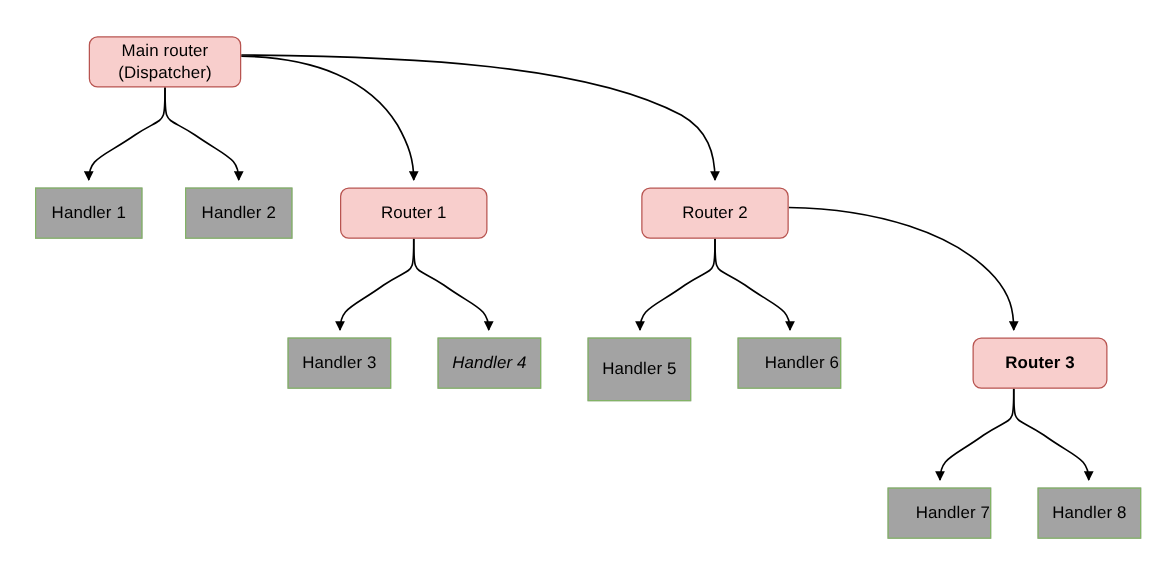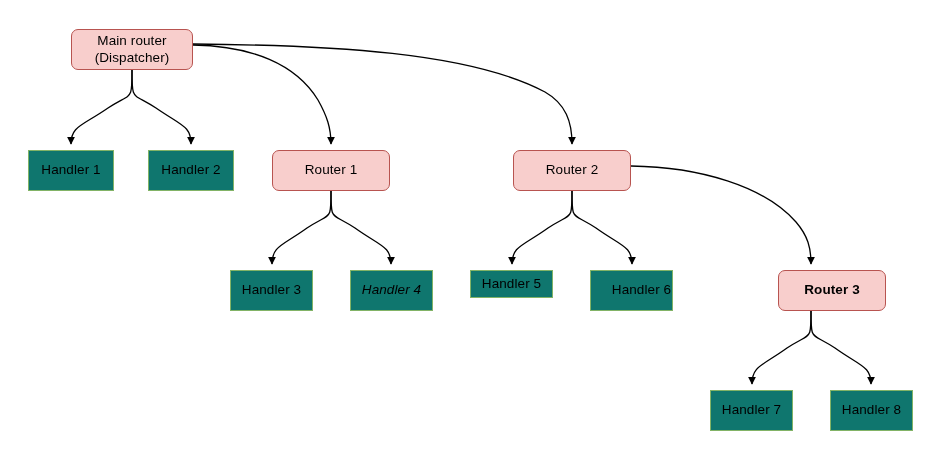--- a/index.html
+++ b/index.html
@@ -37,21 +37,21 @@
     z-index: 2;
     white-space: pre-line;
     letter-spacing: 0.1px;
   }
   .node.router {
     background: #f8cecc;
     border: 1px solid #b85450;
     border-radius: 7px;
   }
   .node.handler {
-    background: #0f766e;
+    background: #a3a3a3;
     border: 1px solid #82b366;
     border-radius: 0;
   }
   .node-label {
     display: block;
     width: 100%;
     pointer-events: none;
   }
 </style>
 </head>
@@ -107,33 +107,33 @@
   </div>
 
   <div class="node handler" style="left:230px; top:270px; width:83px; height:41px;">
     <span class="node-label">Handler 3</span>
   </div>
 
   <div class="node handler" style="left:350px; top:270px; width:83px; height:41px;font-style:italic;">
     <span class="node-label">Handler 4</span>
   </div>
 
-  <div class="node handler" style="left:470px; top:270px; width:83px; height:28px;">
+  <div class="node handler" style="left:470px; top:270px; width:83px; height:51px;">
     <span class="node-label">Handler 5</span>
   </div>
 
   <div class="node handler" style="left:590px; top:270px; width:83px; height:41px;padding-left:20px;">
     <span class="node-label">Handler 6</span>
   </div>
 
   <div class="node router" style="left:778px; top:270px; width:108px; height:41px;font-weight:bold;">
     <span class="node-label">Router 3</span>
   </div>
 
-  <div class="node handler" style="left:710px; top:390px; width:83px; height:41px;">
+  <div class="node handler" style="left:710px; top:390px; width:83px; height:41px;text-align:right;">
     <span class="node-label">Handler 7</span>
   </div>
 
   <div class="node handler" style="left:830px; top:390px; width:83px; height:41px;">
     <span class="node-label">Handler 8</span>
   </div>
 
 </div>
 
 </body></html>

